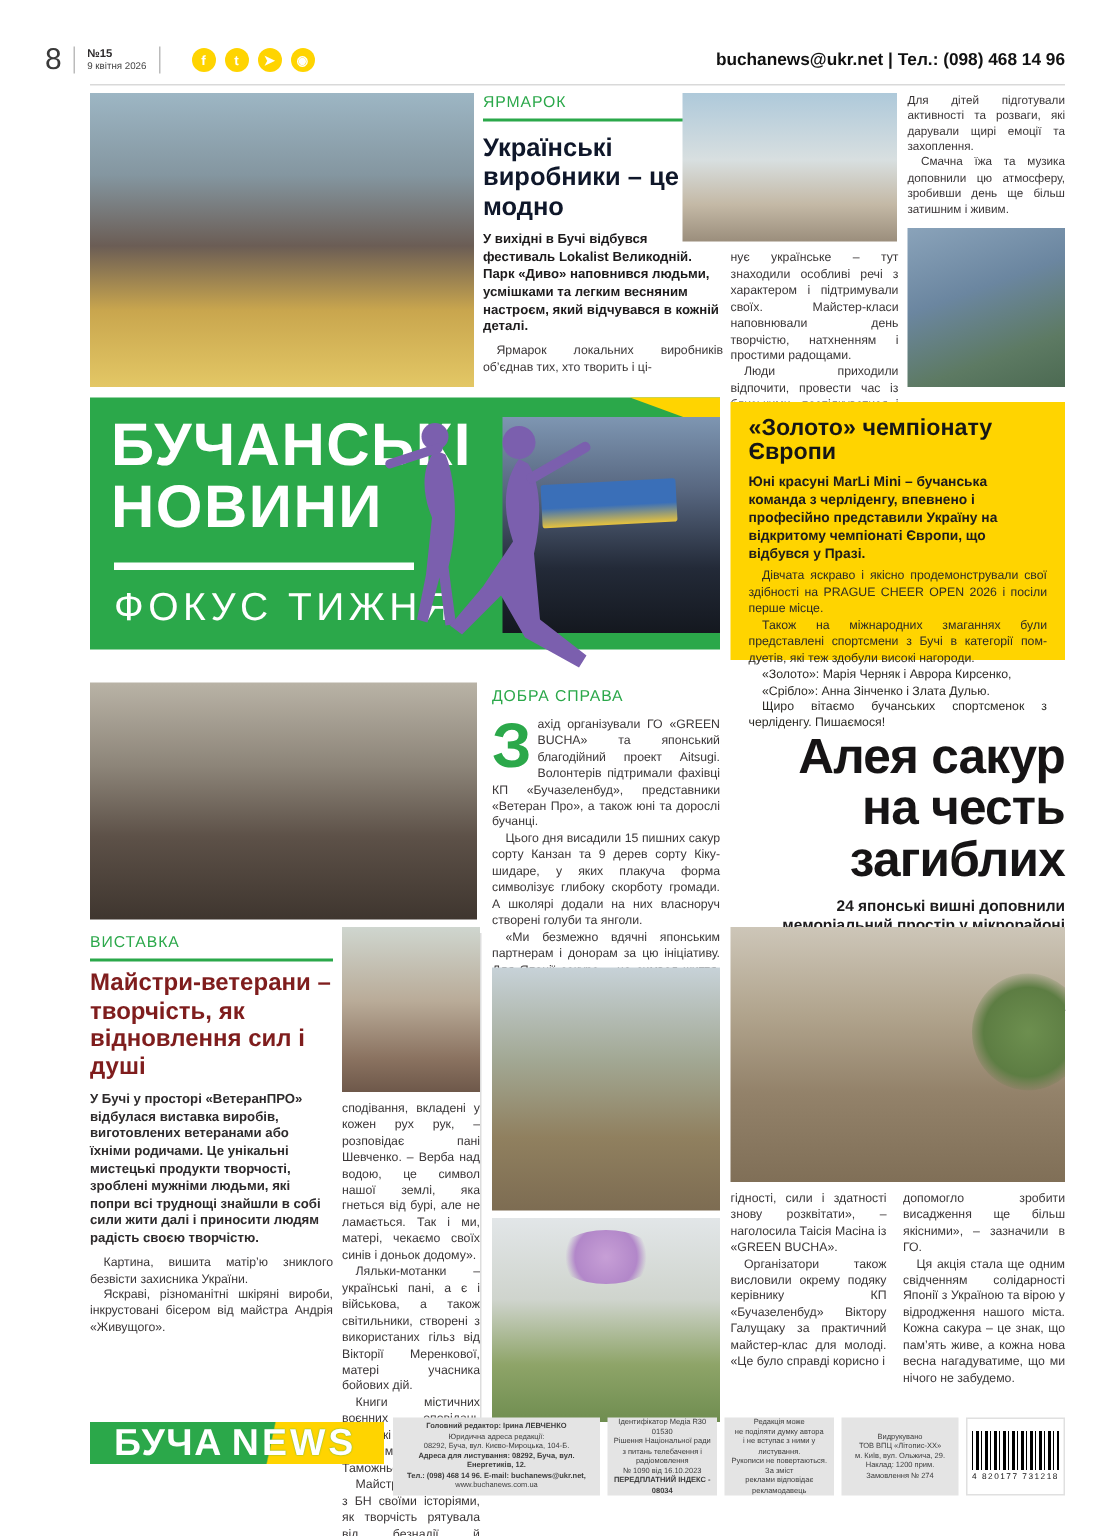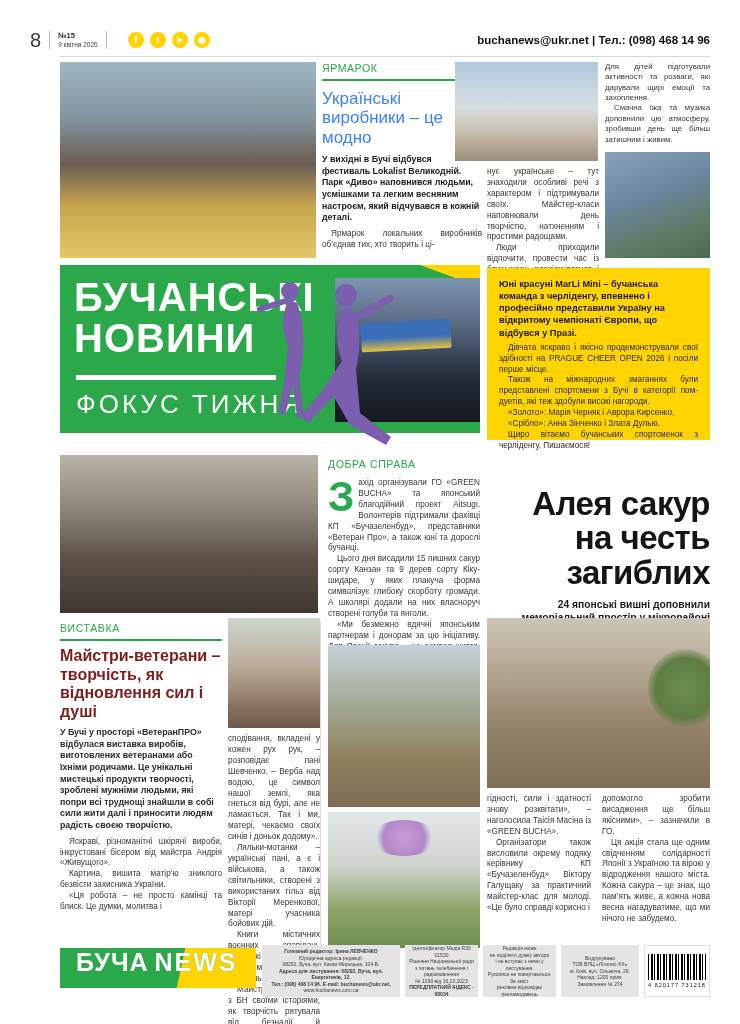--- a/index.html
+++ b/index.html
@@ -31,21 +31,21 @@
   .ph-planting{background:linear-gradient(180deg,#c7d2d8 0%,#a2a894 38%,#90805f 70%,#7d6c52 100%);}
   .ph-sapling{background:linear-gradient(180deg,#e2e6e8 0%,#cfd4cd 40%,#8ea468 72%,#6f8d50 100%);}
   .ph-sapling .blossom{position:absolute;left:28%;top:6%;width:44%;height:26%;border-radius:50%;
                  background:radial-gradient(circle,#c79fd6 0%,#b287c9 55%,transparent 72%);}
   .ph-wheelchair{background:linear-gradient(180deg,#cdc6b8 0%,#b0a38c 35%,#93826a 65%,#806f57 100%);}
   .ph-wheelchair .green{position:absolute;right:-6%;top:18%;width:34%;height:46%;border-radius:50%;
                  background:radial-gradient(circle,#6d8f4f 0%,#5d7d43 55%,transparent 75%);}
   
   .rubric{color:#2BA84A;font-weight:normal;font-size:10.5px;letter-spacing:.6px;}
   .rubric-line{height:2px;background:#2BA84A;margin-top:5px;}
-  .t-fair{font-size:17px;font-weight:normal;line-height:1.14;margin:8px 0 7px;color:#3b82f6;}
+  .t-fair{font-size:17px;font-weight:bold;line-height:1.14;margin:8px 0 7px;color:#0f172a;}
   .lead{font-weight:bold;font-size:8.8px;line-height:1.32;color:#1d1b1c;}
   .body{font-size:8.2px;line-height:1.33;text-align:justify;color:#3a3637;}
   .body p{margin:0;text-indent:9px;}
   .body p.cont{text-indent:0;}
   .small{font-size:7.8px;}
   
   .banner{position:absolute;left:60px;top:265px;width:420px;height:168px;background:#2BA84A;}
   .banner .wedge{position:absolute;right:0;top:0;width:0;height:0;
                  border-left:60px solid transparent;border-top:22px solid #FFD400;}
   .banner .bt{position:absolute;left:14px;top:12px;color:#fff;font-weight:bold;font-size:40px;line-height:1.02;letter-spacing:1px;}
@@ -59,21 +59,21 @@
   .gold .lead{font-size:9.2px;}
   .gold .body{font-size:8.2px;margin-top:4px;color:#2c2a25;}
   
   .t-sakura{font-size:33px;font-weight:bold;line-height:1.04;color:#161415;letter-spacing:-.5px;}
   .lead-sakura{font-weight:bold;font-size:10.3px;line-height:1.3;color:#1d1b1c;}
   .t-exh{font-size:16px;font-weight:bold;line-height:1.16;margin:6px 0 6px;color:#7f1d1d;}
   .lead-exh{font-weight:bold;font-size:8.8px;line-height:1.32;}
   .drop{float:left;color:#2BA84A;font-size:42px;line-height:.82;font-weight:bold;margin:2px 4px 0 0;}
   .vrule{position:absolute;width:1px;background:#ddd;}
   
-  .logo{position:absolute;left:60px;top:948px;width:196px;height:40px;display:flex;align-items:flex-start;
+  .logo{position:absolute;left:60px;top:948px;width:196px;height:28px;display:flex;align-items:flex-start;
         background:linear-gradient(102deg,#2BA84A 0 61%,#FFD400 61.5% 100%);}
   .logo .p1{color:#fff;font-weight:bold;font-size:25px;padding-left:16px;letter-spacing:1px;}
   .logo .p2{color:#fff;font-weight:bold;font-size:25px;letter-spacing:2px;padding-left:6px;
             text-shadow:0 0 1px #2BA84A;}
   .imprint{position:absolute;left:262px;top:945px;width:448px;height:52px;display:flex;gap:5px;}
   .imp{background:#e4e4e4;flex:1;padding:4px 4px;box-sizing:border-box;
        font-size:5px;line-height:1.3;text-align:center;color:#3c3c3c;display:flex;flex-direction:column;justify-content:center;}
   .imp .b{font-weight:bold;}
   .barcode{background:#fff;border:1px solid #e0e0e0;width:66px;flex:0 0 66px;display:flex;flex-direction:column;
            align-items:center;justify-content:center;padding:3px 2px;box-sizing:border-box;}
@@ -146,41 +146,41 @@
         <path d="M52,27 C42,40 44,58 50,72 L46,110 L40,140 L47,142 L55,112 L59,144 L66,143 L61,105 C67,80 67,50 59,30 Z"></path>
         <rect x="18" y="28" width="40" height="6" rx="3" transform="rotate(-18 38 31)"></rect>
         <circle cx="108" cy="22" r="11"></circle>
         <path d="M108,33 C96,50 98,70 104,88 L84,118 L62,144 L70,150 L96,124 L112,152 L148,172 L153,164 L122,140 L118,96 C124,70 122,48 114,36 Z"></path>
         <rect x="110" y="32" width="48" height="7" rx="3" transform="rotate(-30 134 35)"></rect>
       </g>
     </svg>
   </div>
 
   <div class="gold">
+    <h2>«Золото» чемпіонату Європи</h2>
     <div class="lead">Юні красуні MarLi Mini – бучанська команда з черліденгу, впевнено і професійно представили Україну на відкритому чемпіонаті Європи, що відбувся у Празі.</div>
     <div class="body">
       <p>Дівчата яскраво і якісно продемонстрували свої здібності на PRAGUE CHEER OPEN 2026 і посіли перше місце.</p>
       <p>Також на міжнародних змаганнях були представлені спортсмени з Бучі в категорії пом-дуетів, які теж здобули високі нагороди.</p>
       <p>«Золото»: Марія Черняк і Аврора Кирсенко,</p>
       <p>«Срібло»: Анна Зінченко і Злата Дулью.</p>
       <p>Щиро вітаємо бучанських спортсменок з черліденгу. Пишаємося!</p>
     </div>
   </div>
 
   <div class="ph ph-veteran" style="left:60px;top:455px;width:258px;height:158px;"></div>
 
   <div class="abs" style="left:60px;top:622px;width:162px;height:326px;">
     <div class="rubric">ВИСТАВКА</div>
     <div class="rubric-line"></div>
     <div class="t-exh">Майстри-ветерани – творчість, як відновлення сил і душі</div>
     <div class="lead-exh">У Бучі у просторі «ВетеранПРО» відбулася виставка виробів, виготовлених ветеранами або їхніми родичами. Це унікальні мистецькі продукти творчості, зроблені мужніми людьми, які попри всі труднощі знайшли в собі сили жити далі і приносити людям радість своєю творчістю.</div>
     <div class="body" style="margin-top:5px;">
+      <p>Картина, вишита матір’ю зниклого безвісти захисника України.</p>
       <p>Яскраві, різноманітні шкіряні вироби, інкрустовані бісером від майстра Андрія «Живущого».</p>
-      <p>Картина, вишита матір’ю зниклого безвісти захисника України.</p>
-      <p>«Ця робота – не просто камінці та блиск. Це думки, молитва і</p>
     </div>
   </div>
 
   <div class="ph ph-dolls" style="left:228px;top:618px;width:92px;height:110px;"></div>
   <div class="abs body" style="left:228px;top:734px;width:92px;height:214px;">
     <p class="cont">сподівання, вкладені у кожен рух рук, – розповідає пані Шевченко. – Верба над водою, це символ нашої землі, яка гнеться від бурі, але не ламається. Так і ми, матері, чекаємо своїх синів і доньок додому».</p>
     <p>Ляльки-мотанки – українські пані, а є і військова, а також світильники, створені з використаних гільз від Вікторії Меренкової, матері учасника бойових дій.</p>
     <p>Книги містичних воєнних оповідань «Безликі ікони» від Володимира Таможнього.</p>
     <p>Майстри поділилися з БН своїми історіями, як творчість рятувала від безнадії й допомогла знайти новий сенс у житті. Розкажемо в наступних випусках.</p>
   </div>

